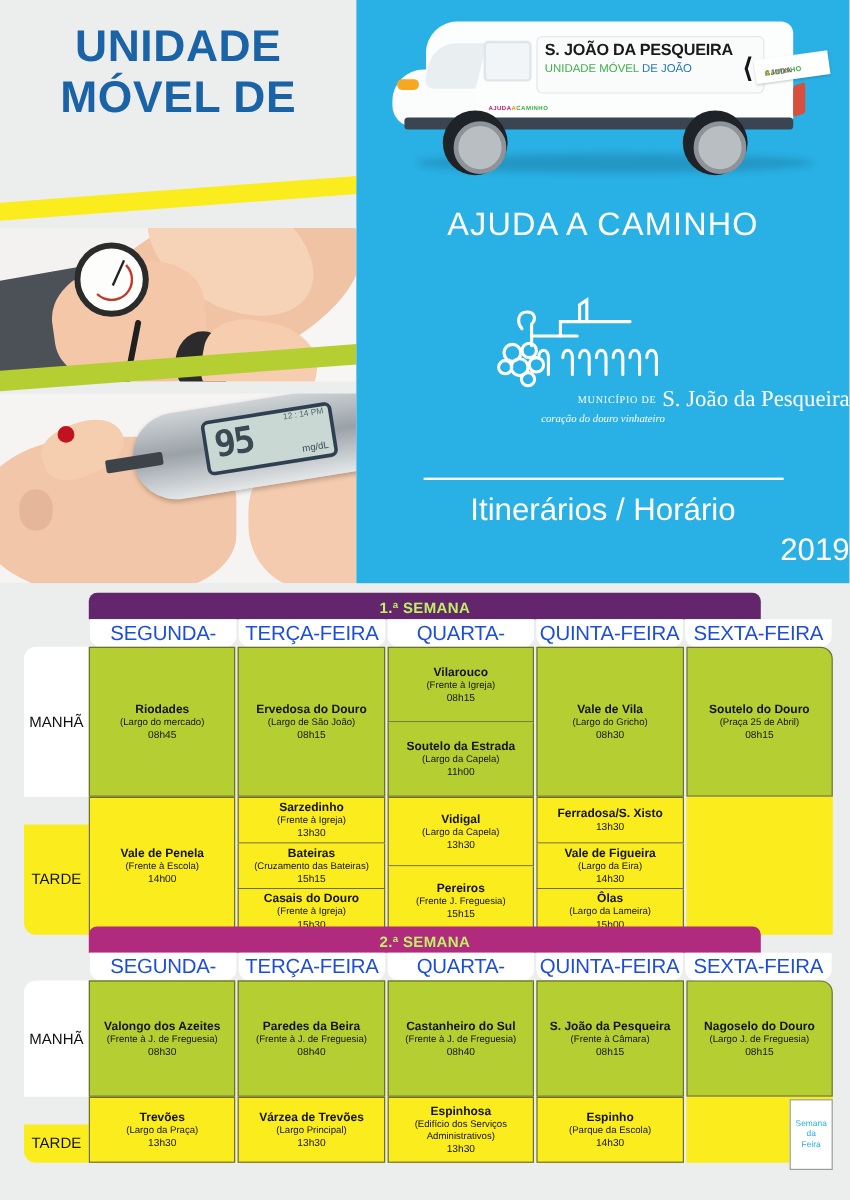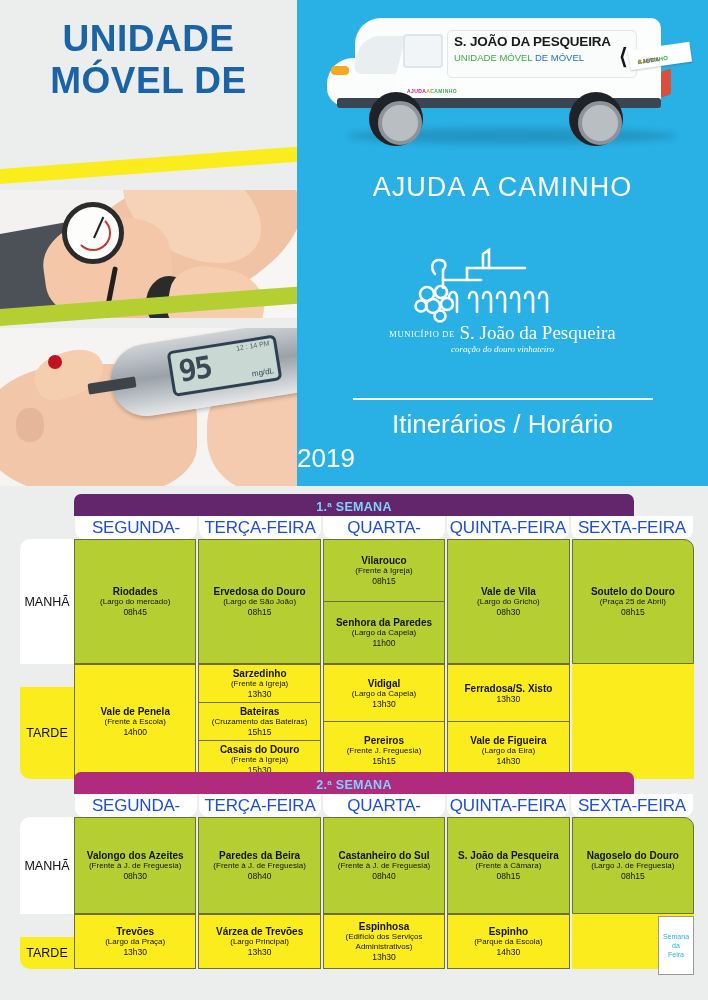--- a/index.html
+++ b/index.html
@@ -107,37 +107,37 @@
             background:#b9bec3; border-radius:50%; border:4px solid #8d9399; }
   .wheel-f{ left:52px; } .wheel-r{ left:252px; }
   .van-light{ position:absolute; left:14px; top:58px; width:18px; height:9px; background:#f7a823; border-radius:4px; }
   .van-tail{ position:absolute; left:344px; top:62px; width:10px; height:26px; background:#d94f3d;
             border-radius:2px; transform:skewY(-18deg); }
 
   .ajuda-title { position:absolute; left:0; top:172px; width:411px; text-align:center;
             color:#ffffff; font-size:27px; letter-spacing:1px; }
 
   .muni-logo{ position:absolute; left:0; top:232px; width:411px; height:120px; }
-  .muni-name{ position:absolute; left:0; top:90px; width:411px; text-align:center;
+  .muni-name{ position:absolute; left:0; top:90px; width:411px; text-align:right;
             font-family:"Liberation Serif", serif; color:#fff; font-size:19px; }
   .muni-pre{ font-size:8.5px; letter-spacing:.6px; vertical-align:2px; }
   .muni-sub{ position:absolute; left:0; top:112px; width:411px; text-align:center;
             font-family:"Liberation Serif", serif; font-style:italic; color:#fff; font-size:9px; }
 
   .hr-line{ position:absolute; left:56px; top:398px; width:300px; height:2px; background:#ffffff; }
   .itin{ position:absolute; left:0; top:408px; width:411px; text-align:center; color:#fff;
             font-size:26px; line-height:33px; }
-  .year{ position:absolute; left:0; top:443px; width:411px; text-align:left; color:#fff; font-size:26px; }
+  .year{ position:absolute; left:0; top:443px; width:411px; text-align:right; color:#fff; font-size:26px; }
 
   
   .week { position:absolute; left:0; width:708px; }
   .week1 { top: 494px; }
   .week2 { top: 772px; }
 
-  .week-banner { position:absolute; left:74px; width:560px; height:22px; color:#7dd3fc;
+  .week-banner { position:absolute; left:74px; width:560px; height:22px; color:#bef264;
             font-size:12.5px; font-weight:bold; text-align:center; line-height:22px;
             border-radius:7px 7px 0 0; letter-spacing:.3px; }
   .w1 .week-banner { background:#63256b; }
   .w2 .week-banner { background:#b02a7e; }
   .week-banner sup { font-size:8px; vertical-align: 4px; }
 
   .days { position:absolute; left:74px; top:22px; width:620px; height:23px; display:flex; }
   .day { flex:1; background:#ffffff; text-align:center; font-size:17px; color:#1d4ed8;
             line-height:23px; border-radius: 0 0 9px 9px; margin:0 1px; letter-spacing:-.2px; }
 
@@ -228,21 +228,21 @@
         <div class="van-shadow"></div>
         <div class="van-body"></div>
         <div class="van-nose"></div>
         <div class="van-light"></div>
         <div class="van-windshield"></div>
         <div class="van-window"></div>
         <div class="van-logo-sm"></div>
         <div class="van-ajuda-sm"><span>AJUDA</span><span class="o">A</span><span class="gg">CAMINHO</span></div>
         <div class="van-panel">
           <div class="van-t1">S. JOÃO DA PESQUEIRA</div>
-          <div class="van-t2"><span class="g">UNIDADE MÓVEL</span> <span class="b">DE MÓVEL</span></div>
+          <div class="van-t2"><span class="g">UNIDADE MÓVEL</span> <span class="b">DE JOÃO</span></div>
         </div>
         <div class="van-chev">⟨</div>
         <div class="van-sign">
           <span>
               <span class="a">AJUDA</span>
               <span class="b2">A</span>
               <span class="c">CAMINHO</span>
             </span>
         </div>
         <div class="van-tail"></div>
@@ -314,21 +314,21 @@
                 <div class="tm">08h15</div>
               </div>
             </div>
             <div class="cellcol">
               <div class="cell">
                 <div class="nm">Vilarouco</div>
                 <div class="loc">(Frente à Igreja)</div>
                 <div class="tm">08h15</div>
               </div>
               <div class="cell">
-                <div class="nm">Senhora da Paredes</div>
+                <div class="nm">Soutelo da Estrada</div>
                 <div class="loc">(Largo da Capela)</div>
                 <div class="tm">11h00</div>
               </div>
             </div>
             <div class="cellcol">
               <div class="cell">
                 <div class="nm">Vale de Vila</div>
                 <div class="loc">(Largo do Gricho)</div>
                 <div class="tm">08h30</div>
               </div>
@@ -383,20 +383,25 @@
             </div>
             <div class="cellcol">
               <div class="cell">
                 <div class="nm">Ferradosa/S. Xisto</div>
                 <div class="tm">13h30</div>
               </div>
               <div class="cell">
                 <div class="nm">Vale de Figueira</div>
                 <div class="loc">(Largo da Eira)</div>
                 <div class="tm">14h30</div>
+              </div>
+              <div class="cell">
+                <div class="nm">Ôlas</div>
+                <div class="loc">(Largo da Lameira)</div>
+                <div class="tm">15h00</div>
               </div>
             </div>
             <div class="cellcol">
               <div class="cell empty"></div>
             </div>
           </div>
       </div>
     </div>
   </div>
 

